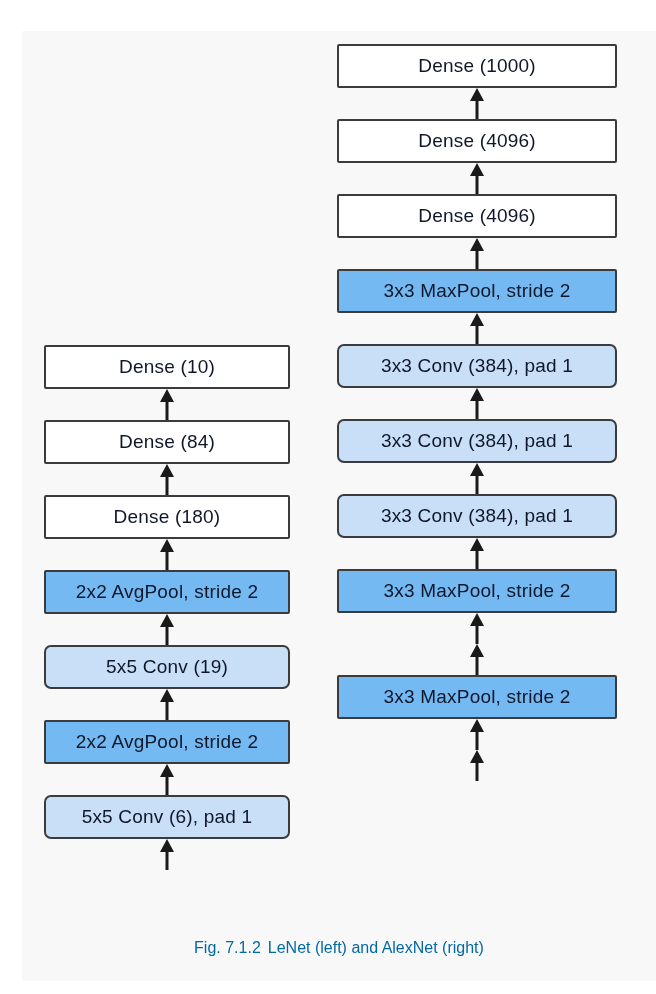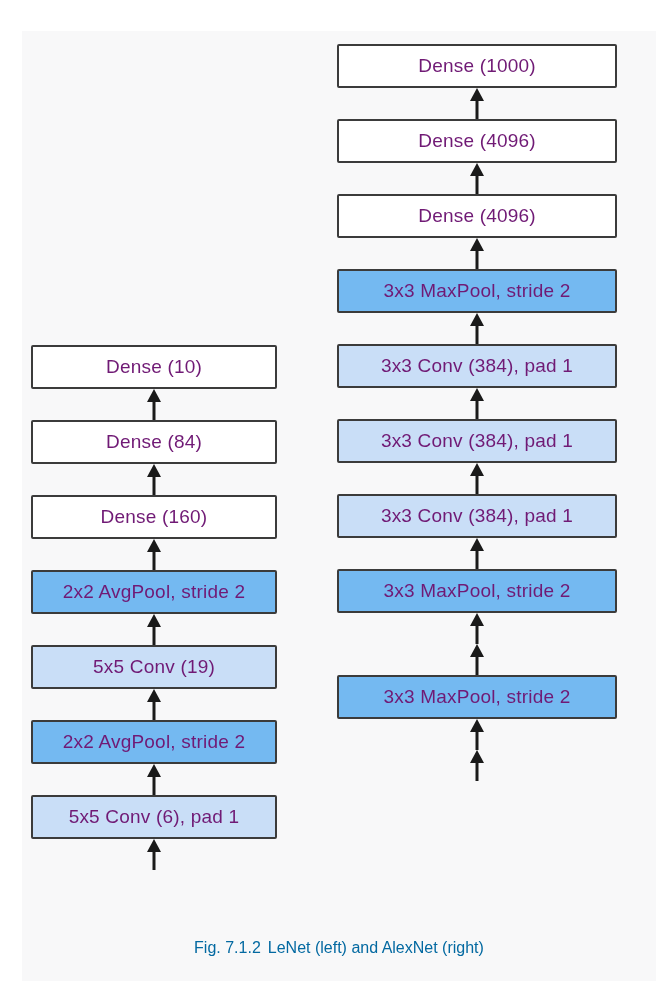--- a/index.html
+++ b/index.html
@@ -24,43 +24,43 @@
     width: 634px;
     height: 950px;
     background: #f8f8f9;
   }
   .column {
     position: absolute;
     display: flex;
     flex-direction: column;
   }
   .col-lenet {
-    left: 9px;
+    left: 22px;
     top: 314px;
     width: 246px;
   }
   .col-alexnet {
     left: 315px;
     top: 13px;
     width: 280px;
   }
   .box {
     height: 40px;
     border: 2px solid #3b3b3b;
     border-radius: 2px;
     display: flex;
     align-items: center;
     justify-content: center;
     font-size: 19px;
-    color: #701a75;
+    color: #0f172a;
     letter-spacing: 0.2px;
     white-space: nowrap;
   }
   .t-white { background: #ffffff; }
-  .t-conv  { background: #c9def7; }
+  .t-conv  { background: #c9def7; border-radius: 7px; }
   .t-pool  { background: #74b9f1; }
   .arrow {
     position: relative;
     height: 31px;
     width: 100%;
   }
   .arrow::before {
     content: '';
     position: absolute;
     left: 50%;
@@ -97,21 +97,21 @@
 <body>
 
 <div class="page">
   <div class="panel">
 
     <div class="column col-lenet">
       <div class="box t-white">Dense (10)</div>
       <div class="arrow"></div>
       <div class="box t-white">Dense (84)</div>
       <div class="arrow"></div>
-      <div class="box t-white">Dense (160)</div>
+      <div class="box t-white">Dense (180)</div>
       <div class="arrow"></div>
       <div class="box t-pool">2x2 AvgPool, stride 2</div>
       <div class="arrow"></div>
       <div class="box t-conv">5x5 Conv (19)</div>
       <div class="arrow"></div>
       <div class="box t-pool">2x2 AvgPool, stride 2</div>
       <div class="arrow"></div>
       <div class="box t-conv">5x5 Conv (6), pad 1</div>
       <div class="arrow"></div>
     </div>

